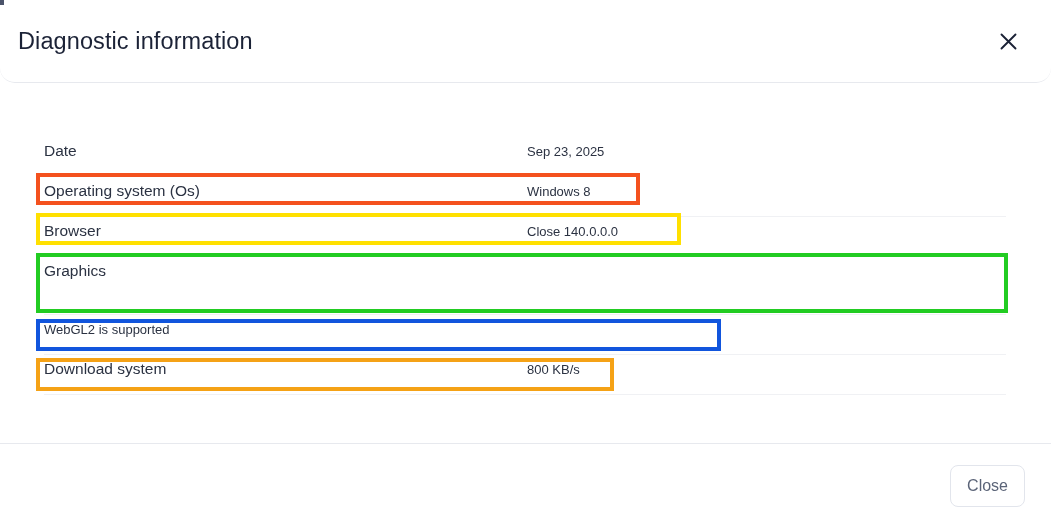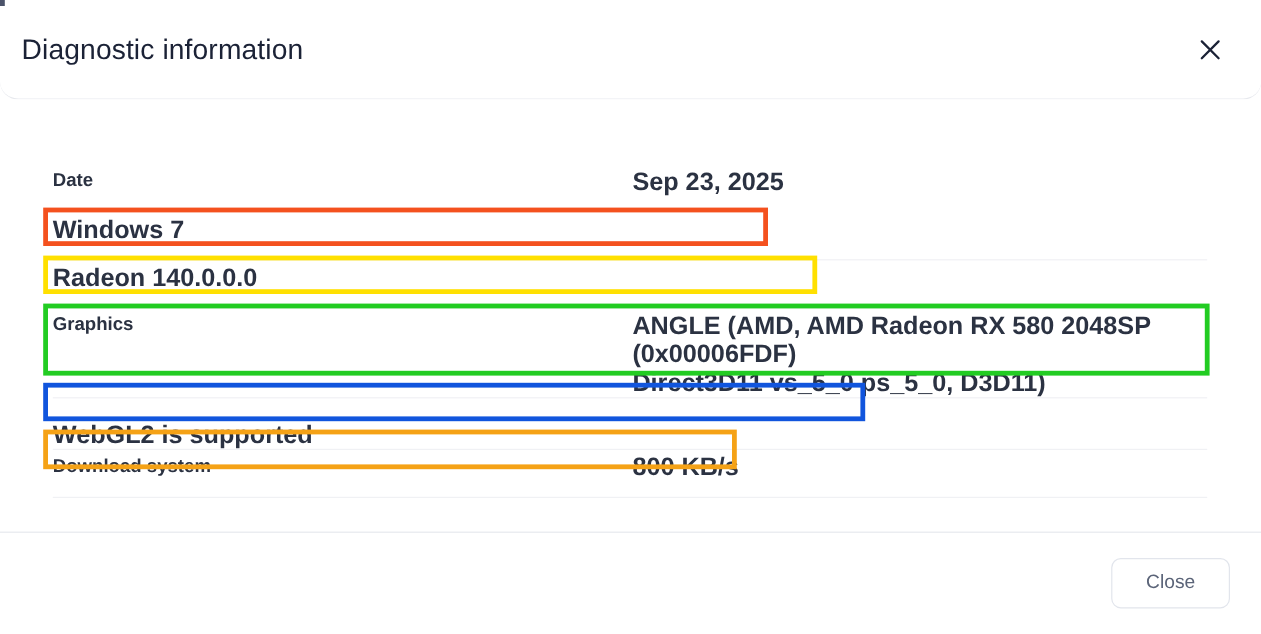--- a/index.html
+++ b/index.html
@@ -71,38 +71,37 @@
     top: 54px;
     width: 962px;
   }
   .info-row {
     display: flex;
     align-items: flex-start;
     position: relative;
     min-height: 40px;
     padding-top: 3px;
     box-sizing: border-box;
-    font-weight: bold;
   }
   .info-row .cell-label {
     width: 483px;
     min-width: 483px;
     font-size: 15.5px;
     line-height: 22px;
     color: #2b3242;
   }
   .info-row .cell-value {
     flex: 1;
-    font-size: 21px;
+    font-size: 13px;
     line-height: 24px;
     color: #2b3242;
     white-space: pre-line;
   }
   .info-row.row-graphics { min-height: 58px; }
-  .value-ok { color: #35c15f; margin-top: 16px; }
+  .value-ok { color: #35c15f; }
 
   
   .row-sep {
     position: absolute;
     left: 0;
     right: 0;
     bottom: 0;
     height: 1px;
     background: #f0f1f4;
   }
@@ -127,21 +126,21 @@
     justify-content: flex-end;
     padding: 0 26px;
   }
   .btn-close {
     font-family: "Liberation Sans", sans-serif;
     font-size: 16px;
     color: #5b6478;
     background: #ffffff;
     border: 1px solid #e2e5ec;
     border-radius: 8px;
-    padding: 12px 28px;
+    padding: 12px 16px;
     cursor: pointer;
     line-height: 1;
   }
 
   .corner-artifact {
     position: absolute;
     left: 0;
     top: 0;
     width: 4px;
     height: 5px;
@@ -170,33 +169,33 @@
   <div class="dialog-body">
 
     <div class="info-table">
 
       <div class="info-row">
         <div class="cell-label">Date</div>
         <div class="cell-value">Sep 23, 2025</div>
       </div>
 
       <div class="info-row">
-        <div class="cell-value">Windows 7</div>
-        <div class="row-sep"></div>
-      </div>
-
-      <div class="info-row">
-        <div class="cell-value">Radeon 140.0.0.0</div>
+        <div class="cell-label">Operating system (Os)</div>
+        <div class="cell-value">Windows 8</div>
+        <div class="row-sep"></div>
+      </div>
+
+      <div class="info-row">
+        <div class="cell-label">Browser</div>
+        <div class="cell-value">Close 140.0.0.0</div>
         <div class="row-sep"></div>
       </div>
 
       <div class="info-row row-graphics">
         <div class="cell-label">Graphics</div>
-        <div class="cell-value">ANGLE (AMD, AMD Radeon RX 580 2048SP (0x00006FDF)
-Direct3D11 vs_5_0 ps_5_0, D3D11)</div>
         <div class="row-sep"></div>
       </div>
 
       <div class="info-row">
         <div class="cell-value value-ok">WebGL2 is supported</div>
         <div class="row-sep"></div>
       </div>
 
       <div class="info-row">
         <div class="cell-label">Download system</div>

